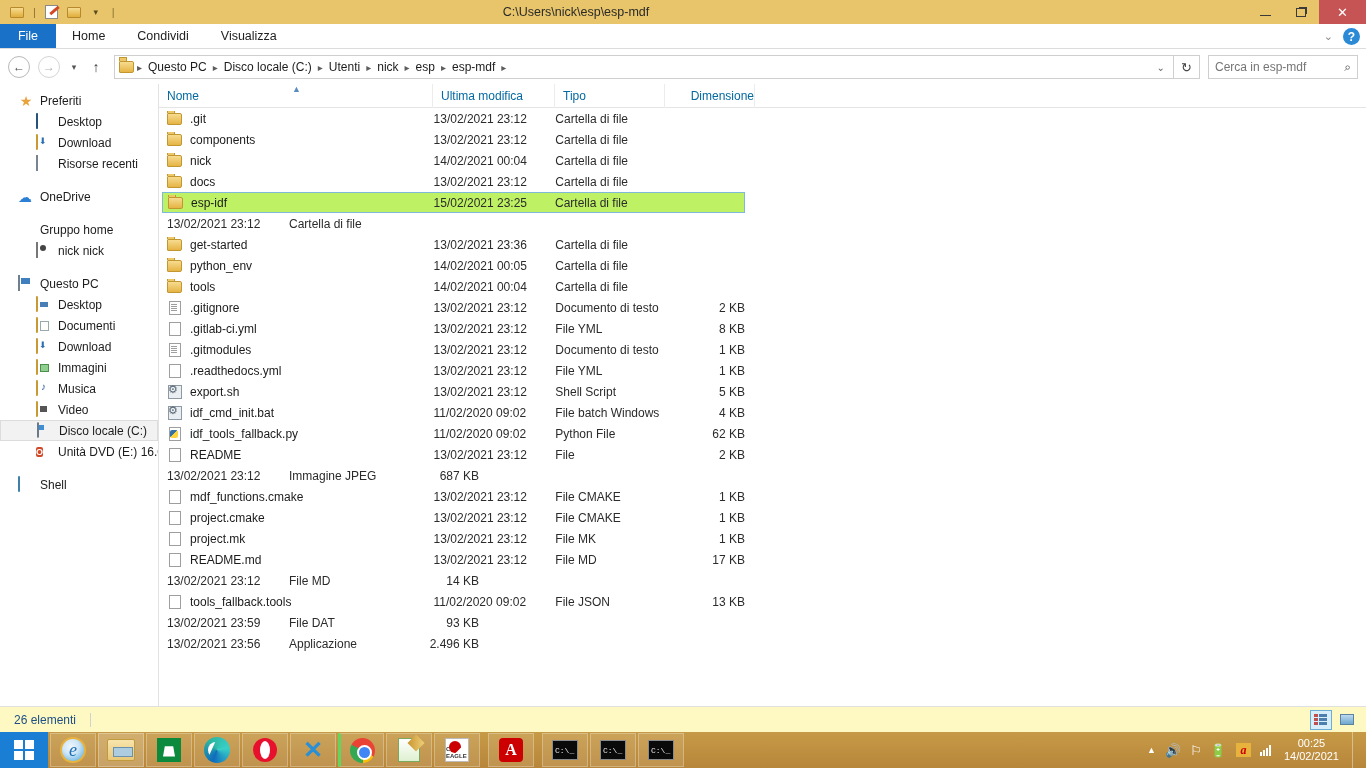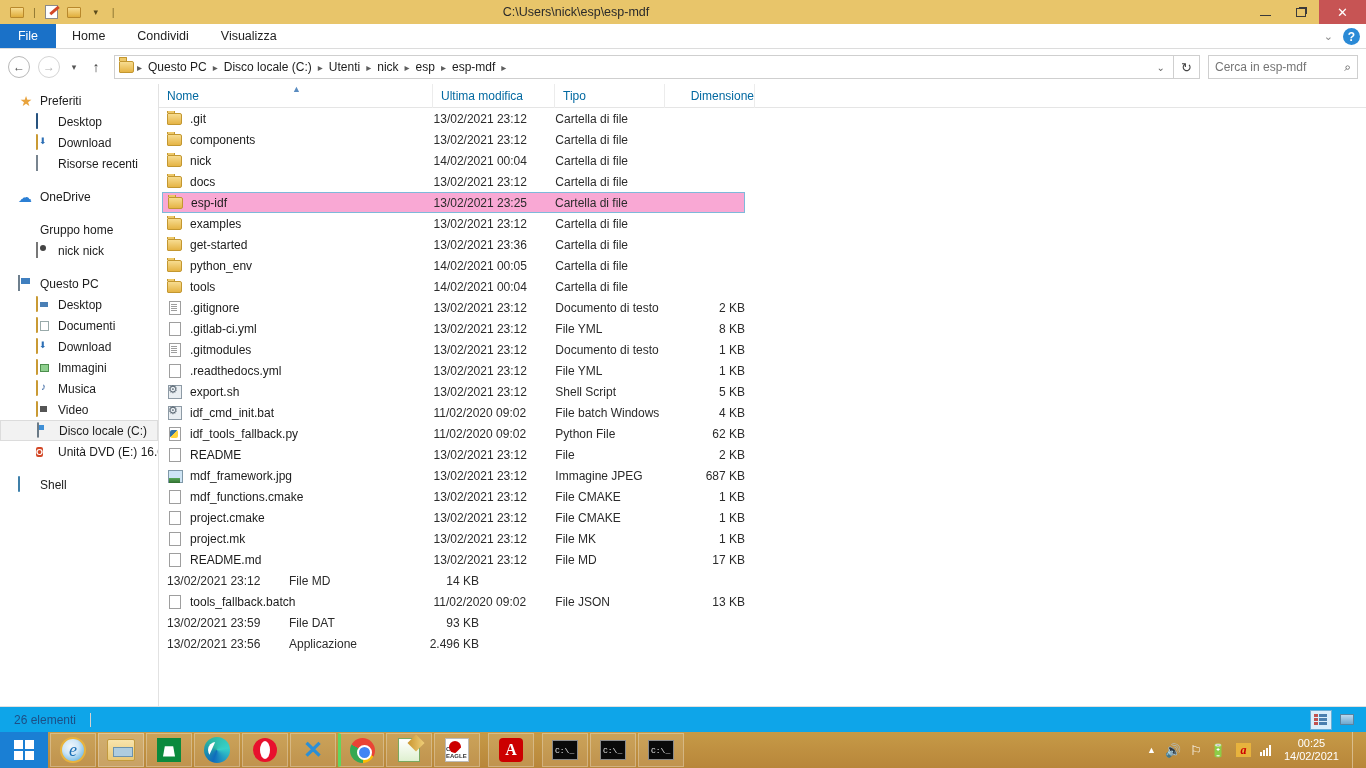--- a/index.html
+++ b/index.html
@@ -129,21 +129,21 @@
   #sort-caret {
     position: absolute; left: 133px; top: 0px; color: #5a8cc0; font-size: 9px;
   }
 
   
   #rows { position: relative; }
   .frow {
     height: 21px; display: flex; align-items: center; font-size: 12px; color: #1b1b1b;
     width: 583px; margin-left: 3px; padding-left: 5px;
   }
-  .frow.sel { background: #f9a8d4; border: 1px solid #7eb9da; }
+  .frow.sel { background: #bef264; border: 1px solid #7eb9da; }
   .fname { display: flex; align-items: center; gap: 7px; width: 267px; white-space: nowrap; overflow: hidden; }
   .fdate { width: 122px; color: #2b2b2b; }
   .ftype { width: 122px; color: #2b2b2b; }
   .fsize { width: 68px; text-align: right; color: #2b2b2b; }
   .ficon { width: 16px; height: 16px; flex: 0 0 16px; position: relative; }
 
   
   .fi-folder { width: 15px; height: 12px; margin-top: 2px; background: linear-gradient(#f7dc90,#e5b445); border: 1px solid #c39730; border-radius: 1px 2px 2px 1px; }
   .fi-folder::before { content:""; position:absolute; left:0; top:-2px; width:6px; height:3px; background:#edc869; border:1px solid #c39730; border-bottom:none; border-radius:1px 1px 0 0; }
   .fi-doc { width: 12px; height: 14px; margin: 1px 0 0 2px; background: #fff; border: 1px solid #9e9e9e; }
@@ -156,21 +156,21 @@
   .fi-py { width: 12px; height: 14px; margin: 1px 0 0 2px; background: #fff; border: 1px solid #9e9e9e; }
   .fi-py::after { content:""; position:absolute; left:3px; top:4px; width:8px; height:8px; background: linear-gradient(135deg,#3572A5 50%,#FFD43B 50%); border-radius:2px; }
   .fi-jpg { width: 15px; height: 13px; margin: 2px 0 0 1px; background: #cfe5f5; border: 1px solid #7f98a8; }
   .fi-jpg::after { content:""; position:absolute; left:2px; bottom:1px; width:11px; height:5px; background: linear-gradient(#5aa85a,#2f6f2f); }
   .fi-exe { width: 15px; height: 14px; margin: 1px 0 0 1px; background: #e8e8f0; border: 1px solid #8a8aa0; }
   .fi-exe::after { content:""; position:absolute; left:3px; top:3px; width:9px; height:8px; background:#3b6fb5; }
 
   
   #statusbar {
     position: absolute; top: 706px; left: 0; width: 1366px; height: 26px;
-    background: #0ea5e9; border-top: 1px solid #e0e0e0;
+    background: #fef9c3; border-top: 1px solid #e0e0e0;
     display: flex; align-items: center;
   }
   #status-count { font-size: 12px; color: #1d4f86; padding-left: 14px; }
   #status-sep { width: 1px; height: 14px; background: #d2d2d2; margin-left: 14px; }
   #viewbtns { position: absolute; right: 8px; display: flex; align-items: center; gap: 4px; }
   #view-details { width: 22px; height: 20px; border: 1px solid #6aaed6; background: #d9eefb; display:flex; align-items:center; justify-content:center; }
   #view-icons { width: 22px; height: 20px; display:flex; align-items:center; justify-content:center; }
   .vd-grid { width: 14px; height: 11px; display:grid; grid-template-columns: 4px 8px; grid-template-rows: repeat(3, 3px); gap:1px; }
   .vd-grid i { display:block; background:#4a7fae; }
   .vd-grid i:nth-child(odd){ background:#c0504d; }
@@ -466,31 +466,25 @@
           <div class="ftype">Cartella di file</div>
           <div class="fsize"></div>
         </div>
         <div class="frow sel">
           <div class="fname">
             <span class="ficon">
               <span class="fi-folder" style="display: block;"></span>
             </span>
             <span>esp-idf</span>
           </div>
-          <div class="fdate">13/02/2021 23:25</div>
-          <div class="ftype">Cartella di file</div>
-          <div class="fsize"></div>
-        </div>
-        <div class="frow">
-          <div class="fname">
-            <span class="ficon">
-              <span class="fi-folder" style="display: block;"></span>
-            </span>
-            <span>examples</span>
-          </div>
+          <div class="fdate">15/02/2021 23:25</div>
+          <div class="ftype">Cartella di file</div>
+          <div class="fsize"></div>
+        </div>
+        <div class="frow">
           <div class="fdate">13/02/2021 23:12</div>
           <div class="ftype">Cartella di file</div>
           <div class="fsize"></div>
         </div>
         <div class="frow">
           <div class="fname">
             <span class="ficon">
               <span class="fi-folder" style="display: block;"></span>
             </span>
             <span>get-started</span>
@@ -603,26 +597,20 @@
             <span class="ficon">
               <span class="fi-doc" style="display: block;"></span>
             </span>
             <span>README</span>
           </div>
           <div class="fdate">13/02/2021 23:12</div>
           <div class="ftype">File</div>
           <div class="fsize">2 KB</div>
         </div>
         <div class="frow">
-          <div class="fname">
-            <span class="ficon">
-              <span class="fi-jpg" style="display: block;"></span>
-            </span>
-            <span>mdf_framework.jpg</span>
-          </div>
           <div class="fdate">13/02/2021 23:12</div>
           <div class="ftype">Immagine JPEG</div>
           <div class="fsize">687 KB</div>
         </div>
         <div class="frow">
           <div class="fname">
             <span class="ficon">
               <span class="fi-doc" style="display: block;"></span>
             </span>
             <span>mdf_functions.cmake</span>
@@ -667,21 +655,21 @@
         <div class="frow">
           <div class="fdate">13/02/2021 23:12</div>
           <div class="ftype">File MD</div>
           <div class="fsize">14 KB</div>
         </div>
         <div class="frow">
           <div class="fname">
             <span class="ficon">
               <span class="fi-doc" style="display: block;"></span>
             </span>
-            <span>tools_fallback.batch</span>
+            <span>tools_fallback.tools</span>
           </div>
           <div class="fdate">11/02/2020 09:02</div>
           <div class="ftype">File JSON</div>
           <div class="fsize">13 KB</div>
         </div>
         <div class="frow">
           <div class="fdate">13/02/2021 23:59</div>
           <div class="ftype">File DAT</div>
           <div class="fsize">93 KB</div>
         </div>

